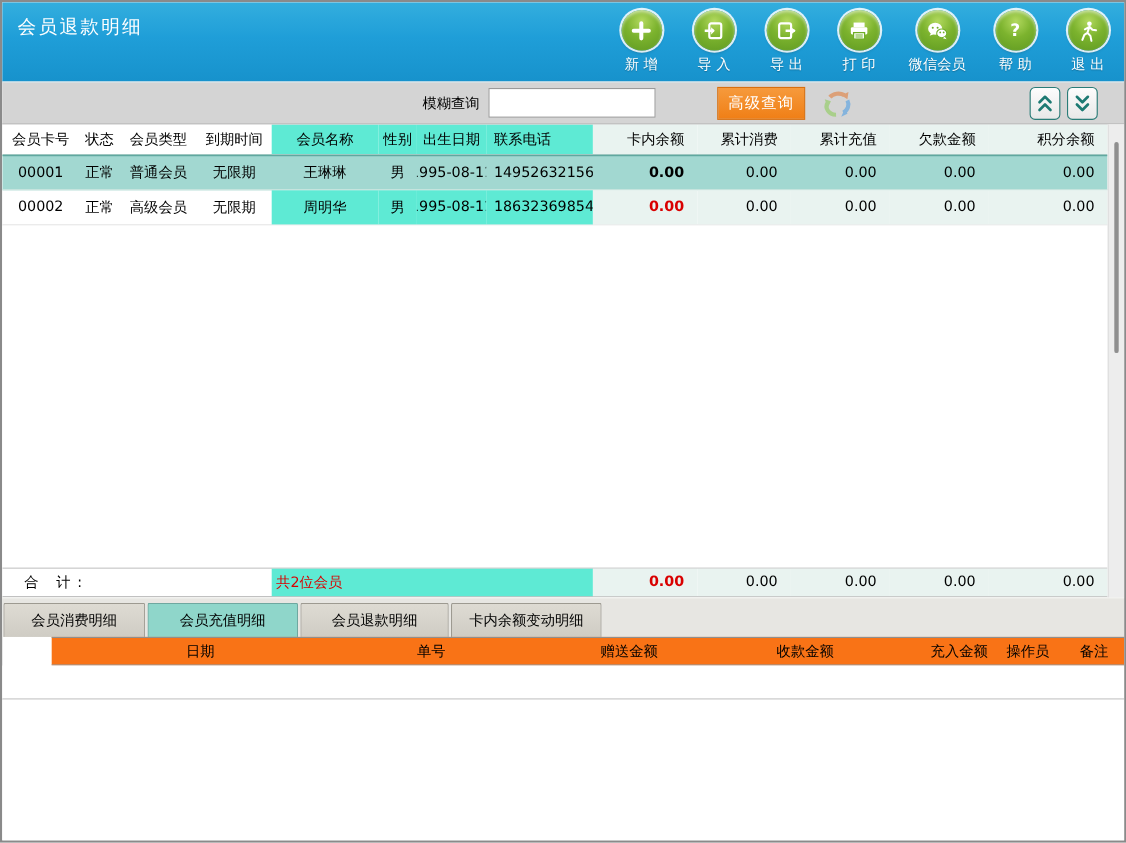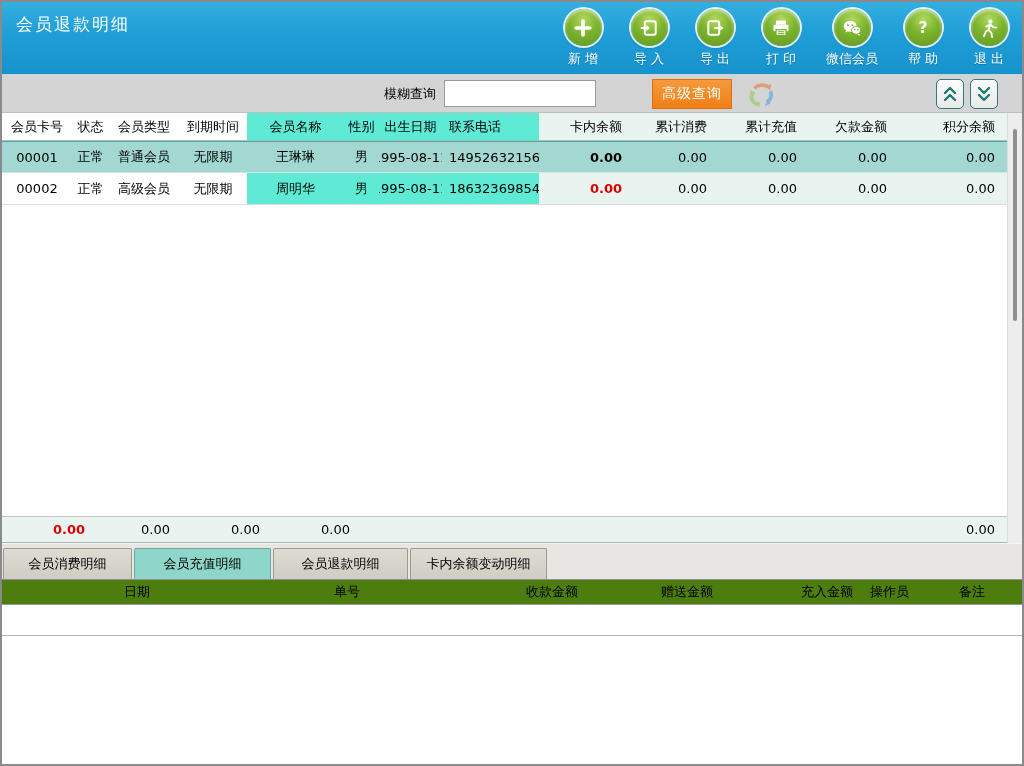--- a/index.html
+++ b/index.html
@@ -70,21 +70,21 @@
   
   .tabstrip { height:36px; flex:0 0 36px; background:#e7e6e2; border-top:1px solid #f4f4f2; display:flex; align-items:flex-end; padding-left:1px; }
   .tab {
     height:31px; display:flex; align-items:center; justify-content:center; font-size:13px;
     border:1px solid #9d9a91; border-bottom:none; background:linear-gradient(#dedbd3,#cfccc4);
     margin-right:2px; cursor:pointer; border-radius:2px 2px 0 0;
   }
   .tab-active { background:#8fd6ca; border-color:#6fa8a0; }
   .t1{width:137px;} .t2{width:129px;} .t3{width:135px;} .t4{width:137px;} .t5{width:114px;}
   
-  .detail-header { height:26px; flex:0 0 26px; background:#4d7c0f; border-top:1px solid #8f8f8f; border-bottom:1px solid #9a9a9a; display:flex; align-items:center; font-size:13px; }
+  .detail-header { height:26px; flex:0 0 26px; background:#f97316; border-top:1px solid #8f8f8f; border-bottom:1px solid #9a9a9a; display:flex; align-items:center; font-size:13px;margin-left:45px; }
   .dcell { display:flex; align-items:center; height:100%; justify-content:center; white-space:nowrap; }
   .d-date{width:270px;} .d-order{width:150px;} .d-receive{width:160px; justify-content:flex-end; padding-right:4px;}
   .d-gift{width:135px; justify-content:flex-end; padding-right:4px;} .d-charge{width:140px; justify-content:flex-end; padding-right:4px;}
   .d-operator{width:65px;} .d-note{width:94px; flex:1; justify-content:center;}
   .detail-empty-row { height:31px; flex:0 0 31px; border-bottom:1px solid #b4b4b4; background:#fff; }
   .bottom-filler { flex:1; background:#fff; }
 </style>
 </head>
 <body>
 
@@ -250,20 +250,22 @@
         <div class="cell c-money c-balance bg-mint bold red">0.00</div>
         <div class="cell c-money c-consume bg-mint">0.00</div>
         <div class="cell c-money c-recharge bg-mint">0.00</div>
         <div class="cell c-money c-debt bg-mint">0.00</div>
         <div class="cell c-money c-points bg-mint">0.00</div>
       </div>
 
       <div class="grid-filler"></div>
 
       <div class="grid-row grid-summary">
+        <div class="cell sum-label">合 计:</div>
+        <div class="cell sum-count bg-peach red">共2位会员</div>
         <div class="cell c-money c-balance bg-mint bold red">0.00</div>
         <div class="cell c-money c-consume bg-mint">0.00</div>
         <div class="cell c-money c-recharge bg-mint">0.00</div>
         <div class="cell c-money c-debt bg-mint">0.00</div>
         <div class="cell c-money c-points bg-mint">0.00</div>
       </div>
 
     </div>
     <div class="vscroll">
       <div class="thumb"></div>
@@ -273,22 +275,22 @@
   <div class="tabstrip">
     <div class="tab t2">会员消费明细</div>
     <div class="tab t1 tab-active">会员充值明细</div>
     <div class="tab t3">会员退款明细</div>
     <div class="tab t4">卡内余额变动明细</div>
   </div>
 
   <div class="detail-header">
     <div class="dcell d-date">日期</div>
     <div class="dcell d-order">单号</div>
+    <div class="dcell d-gift">赠送金额</div>
     <div class="dcell d-receive">收款金额</div>
-    <div class="dcell d-gift">赠送金额</div>
     <div class="dcell d-charge">充入金额</div>
     <div class="dcell d-operator">操作员</div>
     <div class="dcell d-note">备注</div>
   </div>
   <div class="detail-empty-row"></div>
   <div class="bottom-filler"></div>
 
 </div>
 
 </body></html>

